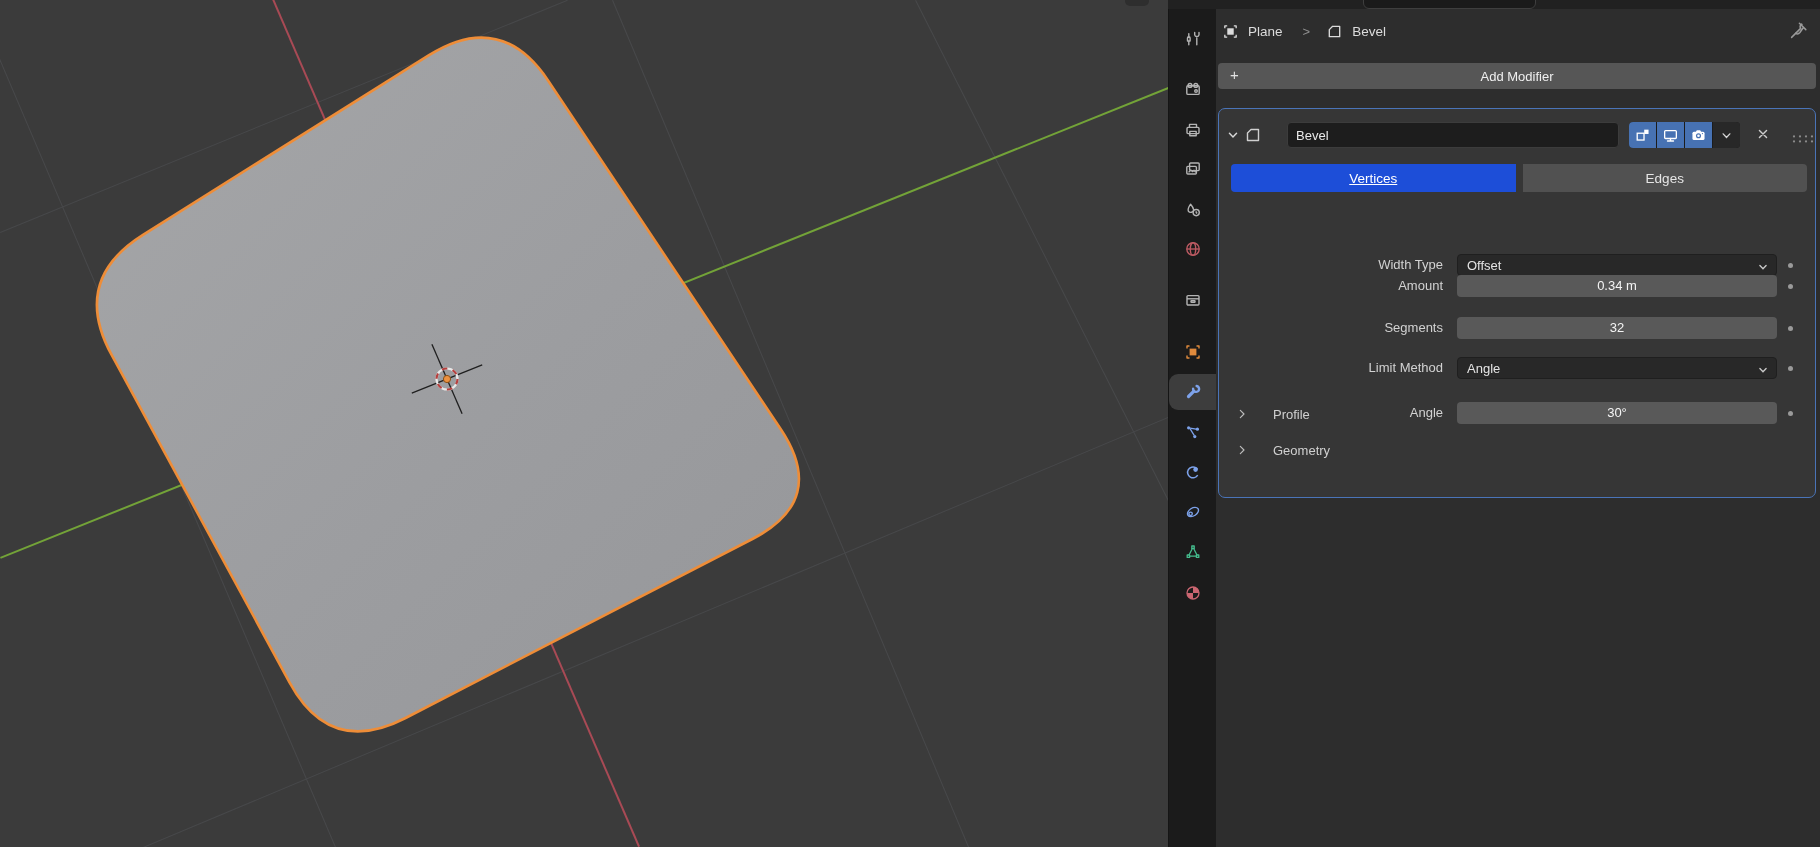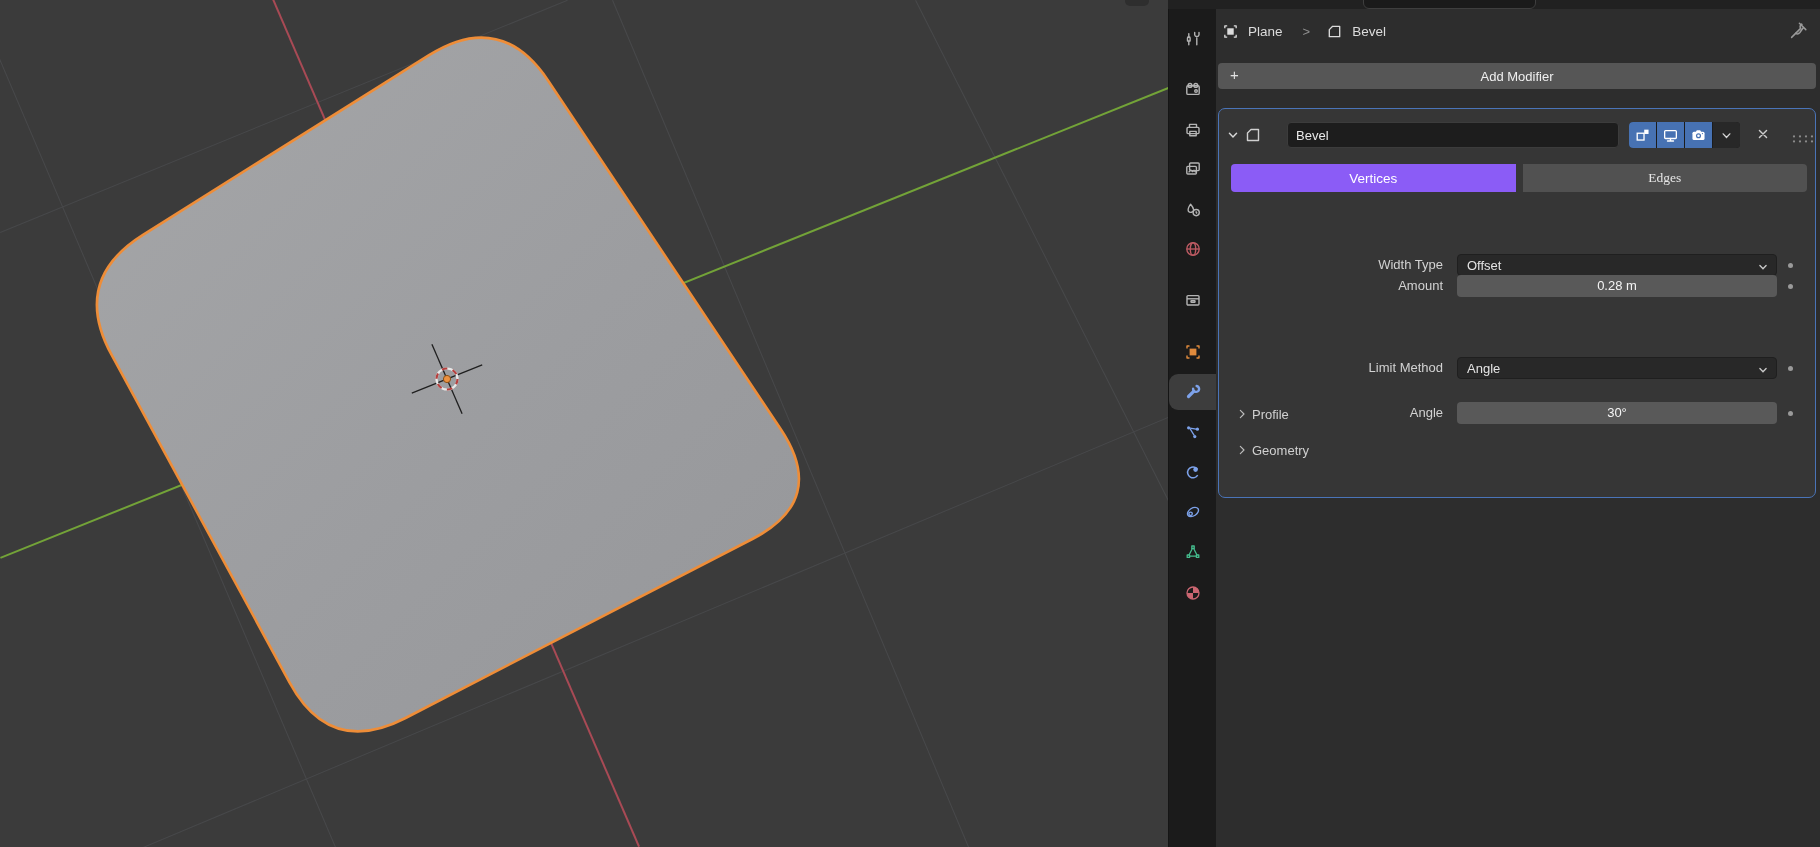--- a/index.html
+++ b/index.html
@@ -47,36 +47,36 @@
   .mtoggles{position:absolute;left:410px;top:0;height:26px;display:flex;background:#1c1c1c;border-radius:4px;overflow:hidden;}
   .tgl{width:27px;height:26px;display:flex;align-items:center;justify-content:center;}
   .tgl.on{background:#4772b3;}
   .tgl.dark{background:#282828;}
   .tgl + .tgl{margin-left:1px;}
   .mclose{position:absolute;left:536px;top:4px;}
   .mgrip{position:absolute;left:573px;top:8px;}
 
   .afftabs{position:absolute;left:12px;top:55px;width:576px;height:28px;display:flex;}
   .afftab{flex:1;display:flex;align-items:center;justify-content:center;font-size:13.5px;color:#e6e6e6;background:#515151;}
-  .afftab.sel{background:#8b5cf6;color:#ffffff;}
+  .afftab.sel{background:#1d4ed8;color:#ffffff;text-decoration:underline;}
   .afftab:first-child{border-radius:4px 0 0 4px;}
-  .afftab:last-child{border-radius:0 4px 4px 0;margin-left:7px;font-family:Liberation Serif, serif;}
+  .afftab:last-child{border-radius:0 4px 4px 0;margin-left:7px;}
 
   .prow{position:absolute;left:0;width:598px;height:24px;margin-top:48px;}
   .plabel{position:absolute;left:0;top:0;width:224px;height:24px;line-height:24px;text-align:right;
           font-size:13px;color:#d2d2d2;}
   .pfield{position:absolute;left:238px;top:1px;width:320px;height:22px;border-radius:4px;font-size:13px;}
   .dropdown{background:#282828;color:#e4e4e4;line-height:22px;padding-left:9px;border:1px solid #1f1f1f;}
   .dd-chev{position:absolute;right:6px;top:4px;}
   .slider{background:#595959;color:#f4f4f4;line-height:22px;text-align:center;}
   .deco-dot{position:absolute;left:569px;top:10px;width:5px;height:5px;border-radius:50%;background:#9a9a9a;}
 
   .secrow{position:absolute;left:0;width:598px;height:28px;display:flex;align-items:center;}
   .sec-chev{margin-left:17px;display:flex;}
-  .sec-label{margin-left:4px;font-size:13px;color:#d0d0d0;}
+  .sec-label{margin-left:25px;font-size:13px;color:#d0d0d0;}
 </style>
 </head>
 <body>
 
 <div class="screen">
 
   <div class="viewport">
 
     <div class="gridline" style="left:-25px;top:0;width:921px;background:#48494b;transform:rotate(66.92deg);"></div>
     <div class="gridline" style="left:916px;top:0;width:949px;background:#48494b;transform:rotate(63.19deg);"></div>
@@ -318,21 +318,26 @@
           <span class="dd-chev">
             <svg width="14" height="14" viewBox="0 0 18 18" fill="none" stroke="#c8c8c8" stroke-width="1.7" stroke-linecap="round">
                 <path d="M5 7 L9 11.3 L13 7"></path>
               </svg>
           </span>
         </div>
         <div class="deco-dot"></div>
       </div>
       <div class="prow" style="top:117px">
         <div class="plabel">Amount</div>
-        <div class="pfield slider">0.28 m</div>
+        <div class="pfield slider">0.34 m</div>
+        <div class="deco-dot"></div>
+      </div>
+      <div class="prow" style="top:159px">
+        <div class="plabel">Segments</div>
+        <div class="pfield slider">32</div>
         <div class="deco-dot"></div>
       </div>
       <div class="prow" style="top:199px">
         <div class="plabel">Limit Method</div>
         <div class="pfield dropdown">
           <span>Angle</span>
           <span class="dd-chev">
             <svg width="14" height="14" viewBox="0 0 18 18" fill="none" stroke="#c8c8c8" stroke-width="1.7" stroke-linecap="round">
                 <path d="M5 7 L9 11.3 L13 7"></path>
               </svg>

